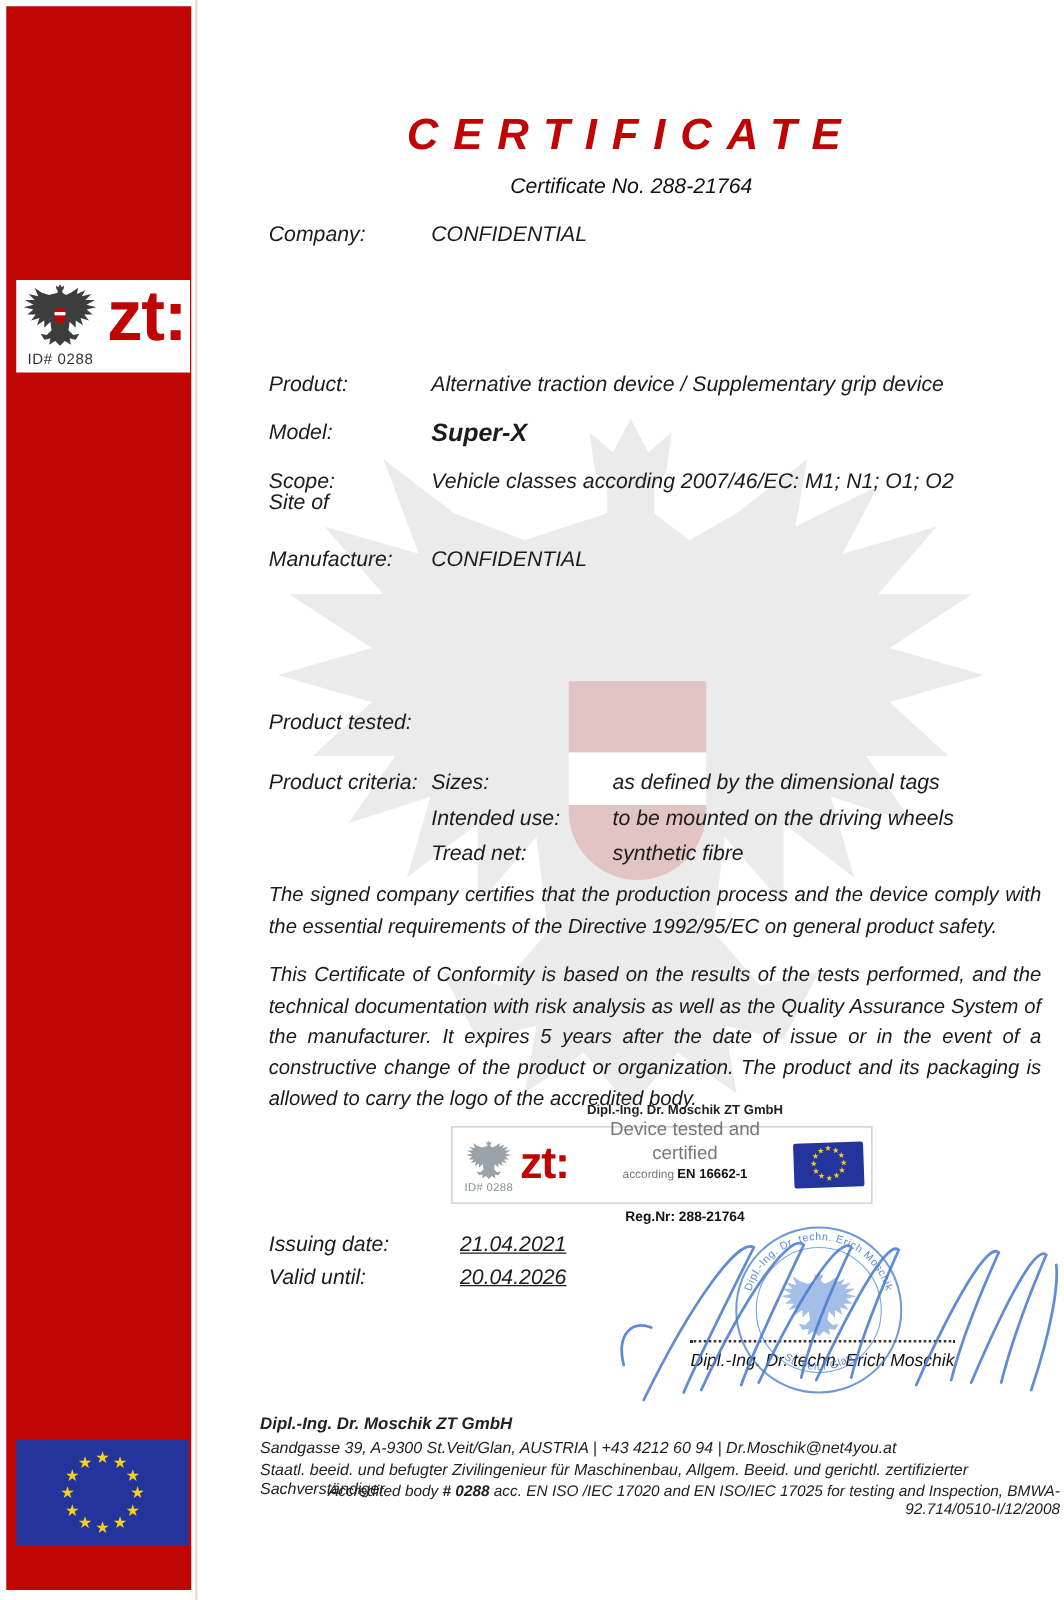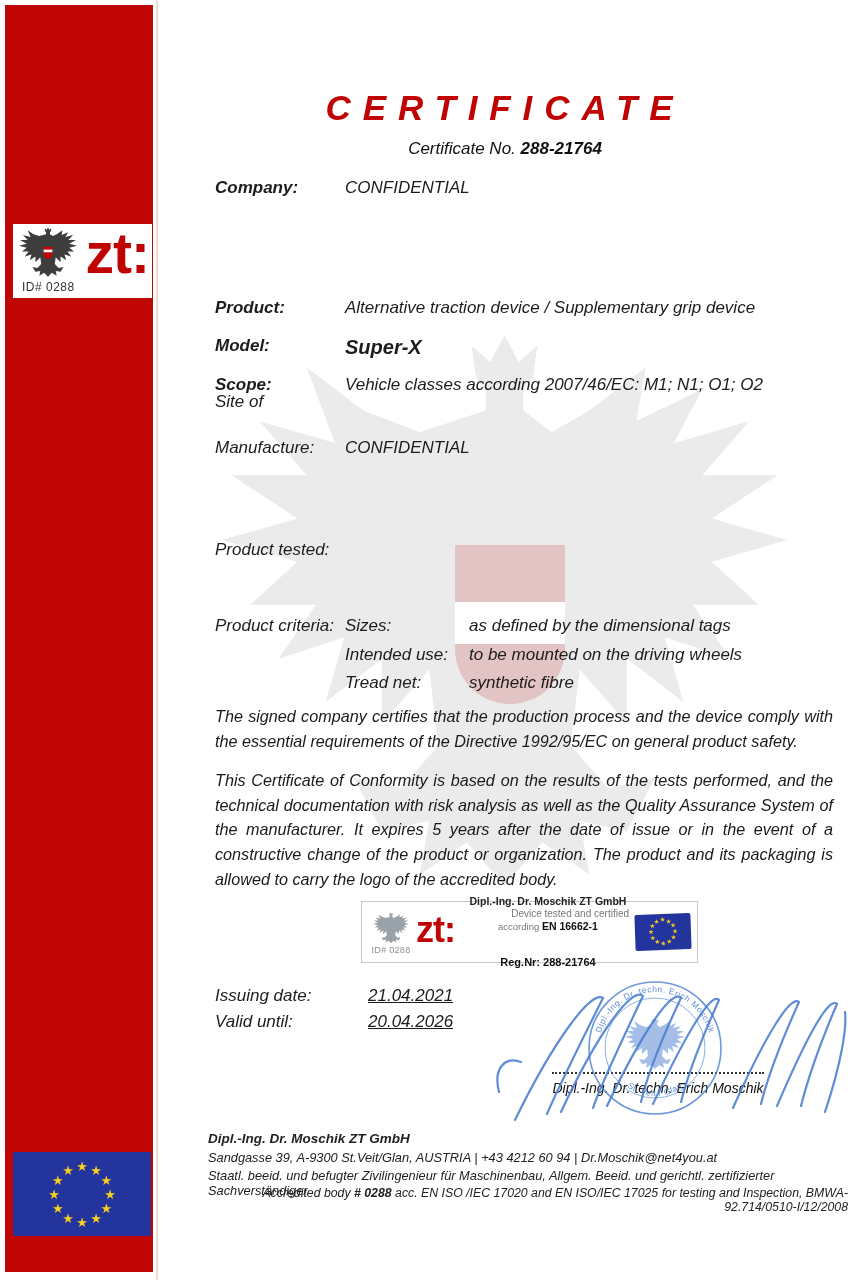--- a/index.html
+++ b/index.html
@@ -16,41 +16,41 @@
   .wm-red-bot{top:644px;height:60px;background:rgba(192,5,5,.17);border-radius:0 0 55px 55px;}
   
   .logo-box{position:absolute;left:13px;top:224px;width:139px;height:74px;background:#fff;}
   .logo-eagle{position:absolute;left:6px;top:3px;width:58px;height:52px;}
   .logo-id{position:absolute;left:9px;top:56px;font-size:12px;color:#333;letter-spacing:.5px;}
   .logo-zt{position:absolute;right:3px;top:-8px;font-size:57px;font-weight:800;color:#c00404;line-height:74px;letter-spacing:-1px;}
   
   .title{position:absolute;left:180px;top:88px;width:650px;text-align:center;
          font-size:35px;font-weight:bold;font-style:italic;color:#c00404;letter-spacing:.34em;}
   .certno{position:absolute;left:180px;top:139px;width:650px;text-align:center;font-size:17px;font-style:italic;color:#111;}
-  .certno b{font-weight:bold;}
+  .certno b{font-weight:normal;}
   
   .row{position:absolute;left:215px;width:620px;font-size:17px;font-style:italic;}
-  .row .lab{font-weight:bold;}
+  .row .lab{font-weight:normal;}
   .row .val{position:absolute;left:130px;top:0;white-space:nowrap;}
   .plain{font-weight:normal;}
   .model-val{font-size:20px;font-weight:bold;}
   .crit-key{position:absolute;left:130px;top:0;}
-  .crit-val{position:absolute;left:254px;top:0;}
+  .crit-val{position:absolute;left:275px;top:0;}
   
   .para{position:absolute;left:215px;width:618px;font-size:16.2px;font-style:italic;line-height:1.52;text-align:justify;color:#1a1a1a;}
   
   .badge{position:absolute;left:361px;top:901px;width:337px;height:62px;background:#fff;border:1px solid #c9c9c9;
          display:flex;align-items:center;padding:0 6px;box-sizing:border-box;}
   .badge-eagle-wrap{width:46px;text-align:center;flex:none;}
   .badge-eagle{width:36px;height:33px;display:block;margin:2px auto 0;}
   .badge-id{font-size:9px;color:#8b9096;letter-spacing:.3px;}
   .badge-zt{font-size:36px;font-weight:800;color:#c00404;letter-spacing:-1px;flex:none;margin:0 12px 4px 2px;}
   .badge-text{flex:1;text-align:center;line-height:1.25;}
   .bt1{font-size:10.5px;font-weight:bold;color:#222;}
-  .bt2{font-size:10px;color:#777;text-align:right;}
+  .bt2{font-size:15px;color:#777;}
   .bt3{font-size:9.5px;color:#777;}
   .bt3 b{font-size:10.5px;color:#111;}
   .bt4{font-size:11px;font-weight:bold;color:#111;margin-top:22px;}
   .eu-flag-small{position:relative;width:56px;height:36px;background:#23349c;flex:none;margin-left:6px;
                  transform:rotate(-2deg);border-radius:2px;}
   
   .date-row{position:absolute;left:215px;font-size:17px;font-style:italic;}
   .date-row .val{position:absolute;left:153px;top:0;white-space:nowrap;text-decoration:underline;}
   
   .sig-svg{position:absolute;left:495px;top:972px;width:356px;height:155px;overflow:visible;}
@@ -128,21 +128,21 @@
     <span class="lab"><span>Scope</span>:</span>
     <span class="val">Vehicle classes according 2007/46/EC: M1; N1; O1; O2</span>
   </div>
 
   <div class="row plain" style="top:392px">Site of</div>
   <div class="row plain" style="top:438px">
     <span>Manufacture:</span>
     <span class="val">CONFIDENTIAL</span>
   </div>
 
-  <div class="row plain" style="top:540px">
+  <div class="row plain" style="top:568px">
     <span>Product tested:</span>
   </div>
 
   <div class="row plain" style="top:616px">
     <span>Product criteria:</span>
     <span class="crit-key">Sizes:</span>
     <span class="crit-val">as defined by the dimensional tags</span>
   </div>
   <div class="row plain" style="top:645px">
     <span class="crit-key">Intended use:</span>

